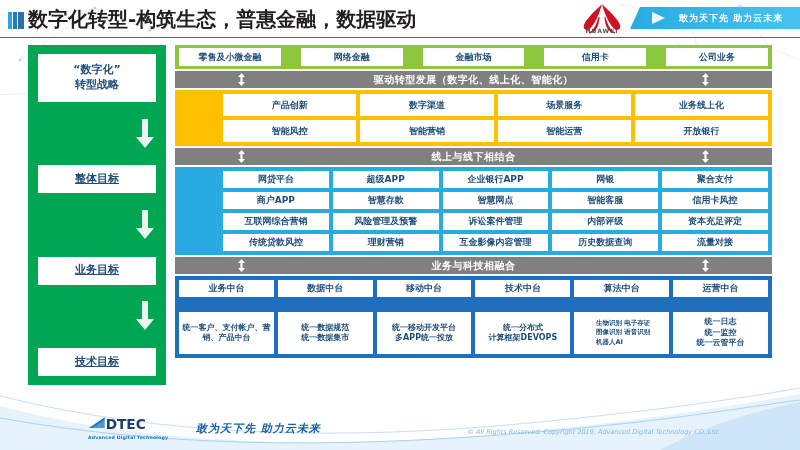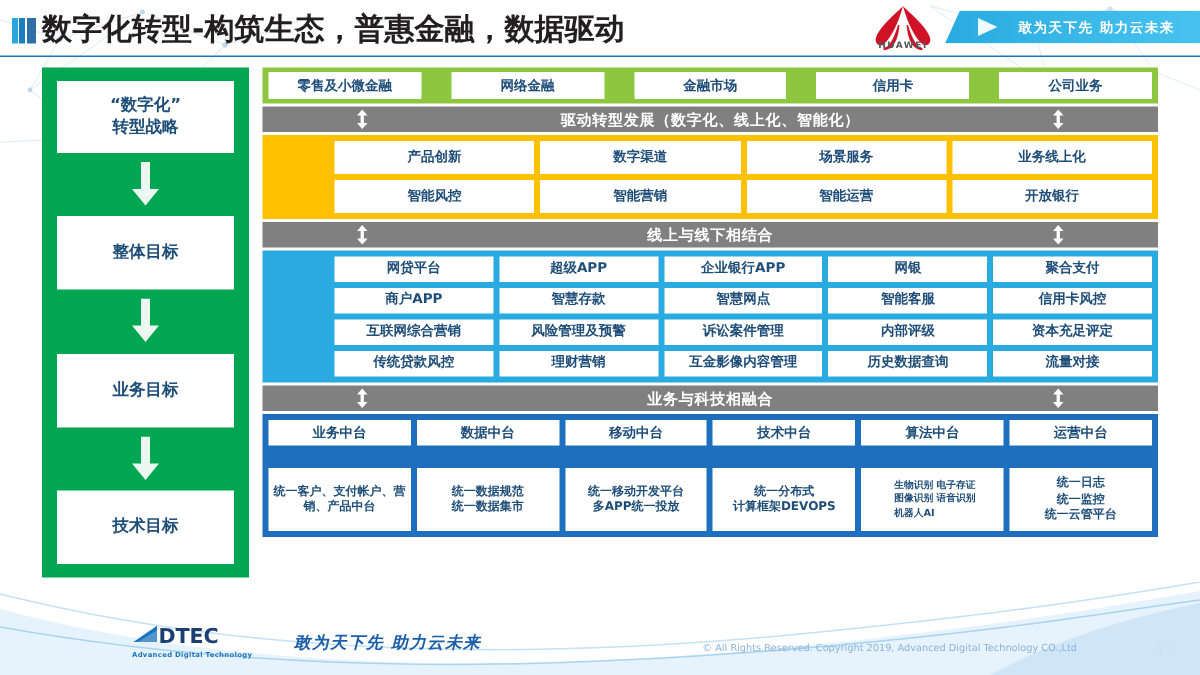--- a/index.html
+++ b/index.html
@@ -76,32 +76,32 @@
     margin-left: 14px; color: #ffffff; font-size: 9px; font-weight: bold;
     letter-spacing: 1px; white-space: nowrap;
   }
 
   
   .strategy {
     position: absolute; left: 28px; top: 45px;
     width: 138px; height: 340px;
     background: #00a651;
     padding: 9px 10px;
-    display: flex; flex-direction: column; align-items: center;
+    display: flex; flex-direction: column; align-items: flex-end;
   }
   .strategy-box {
     width: 100%; background: #ffffff;
     color: #1f4e79; font-size: 11px; font-weight: bold;
     text-align: center; line-height: 1.35;
     padding: 8px 2px;
     display: flex; align-items: center; justify-content: center;
     flex-direction: column;
   }
   .strategy-box.tall { height: 48px; }
-  .strategy-box.short { height: 49px; }
+  .strategy-box.short { height: 28px; text-decoration: underline; }
   .arrow-down {
     width: 22px; flex: 1 1 auto;
     display: flex; align-items: center; justify-content: center;
   }
   .arrow-down svg { display: block; }
 
   
   .main { position: absolute; left: 175px; top: 45px; width: 597px; }
 
   .row-green {
@@ -165,21 +165,21 @@
     font-size: 4.6px; color: #1b75bb; font-weight: bold; letter-spacing: .2px;
     white-space: nowrap;
   }
   .footer-slogan {
     position: absolute; left: 196px; bottom: 14px;
     font-size: 11px; font-weight: bold; color: #1b5fa8; font-style: italic;
     letter-spacing: 1px; white-space: nowrap;
   }
   .copyright {
     position: absolute; right: 82px; bottom: 14px;
-    font-size: 6.5px; color: #8ab4d8; white-space: nowrap;
+    font-size: 6.5px; color: #8ab4d8; font-style: italic; white-space: nowrap;
   }
   .page-num {
     position: absolute; right: 14px; bottom: 10px;
     font-size: 12px; color: #cfe4f2; font-weight: bold; font-style: italic;
   }
 </style>
 </head>
 <body>
 
 <div class="slide">

